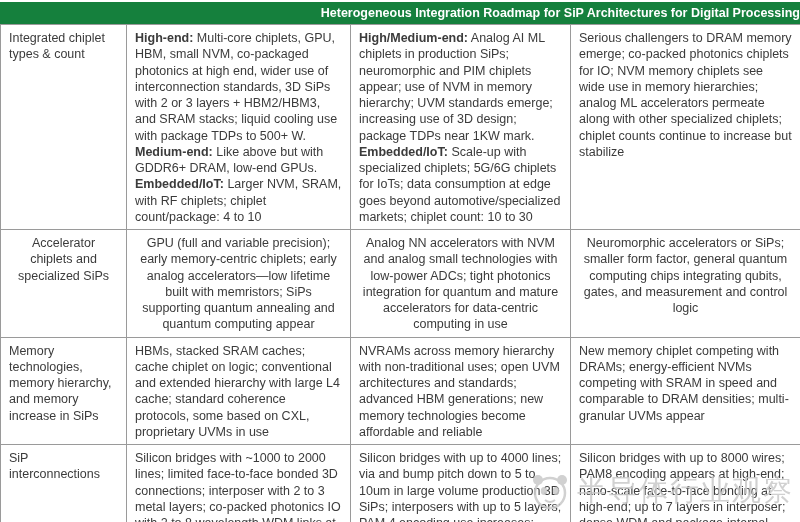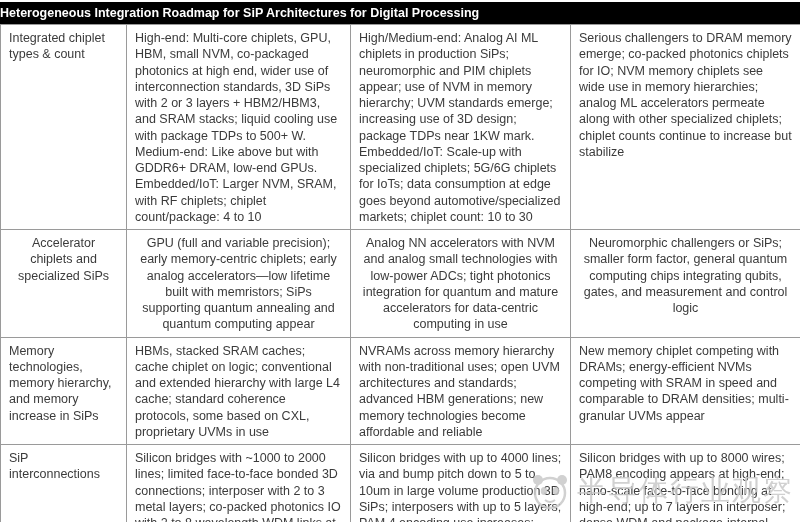--- a/index.html
+++ b/index.html
@@ -3,43 +3,43 @@
 <meta charset="utf-8">
 <style>
   html,body{margin:0;padding:0;background:#ffffff;}
   body{
     width:800px;height:522px;overflow:hidden;position:relative;
     font-family:"Liberation Sans","DejaVu Sans",sans-serif;
     -webkit-font-smoothing:antialiased;
   }
   .page{padding-top:2px;}
   .title-bar{
-    height:22px;line-height:22px;text-align:left;
-    background:#000000;color:#ffffff;font-weight:bold;font-size:12.5px;
+    height:22px;line-height:22px;text-align:right;
+    background:#15803d;color:#ffffff;font-weight:bold;font-size:12.5px;
   }
   table.roadmap{
     width:800px;border-collapse:collapse;table-layout:fixed;
   }
   table.roadmap td{
     border:1px solid #9a9a9a;
     vertical-align:top;
     padding:5px 8px 4px 8px;
     font-size:12.5px;line-height:1.3;color:#3b3b3b;
     word-wrap:break-word;
     margin-top:16px;
   }
   col.c1{width:126px;}
   col.c2{width:224px;}
   col.c3{width:220px;}
   col.c4{width:230px;}
   tr.r1{height:179px;}
   tr.r2{height:90px;text-align:center;}
   tr.r3{height:95px;}
   tr.r4{height:128px;}
-  td b{font-weight:normal;}
+  td b{font-weight:bold;}
   .watermark{
     position:absolute;right:6px;bottom:8px;
     display:flex;align-items:center;gap:4px;
     color:#c6c6c6;pointer-events:none;opacity:0.85;margin-top:48px;
   }
   .watermark .wm-text{
     font-size:29px;letter-spacing:2px;white-space:nowrap;
     color:#c9c9c9;
   }
   .watermark svg{display:block;}
@@ -64,21 +64,21 @@
       <tr class="r1">
         <td>Integrated chiplet types &amp; count</td>
         <td><b>High-end:</b><span> Multi-core chiplets, GPU, HBM, small NVM, co-packaged photonics at high end, wider use of interconnection standards, 3D SiPs with 2 or 3 layers + HBM2/HBM3, and SRAM stacks; liquid cooling use with package TDPs to 500+ W. </span><b>Medium-end:</b><span> Like above but with GDDR6+ DRAM, low-end GPUs. </span><b>Embedded/IoT:</b><span> Larger NVM, SRAM, with RF chiplets; chiplet count/package: 4 to 10</span></td>
         <td><b>High/Medium-end:</b><span> Analog AI ML chiplets in production SiPs; neuromorphic and PIM chiplets appear; use of NVM in memory hierarchy; UVM standards emerge; increasing use of 3D design; package TDPs near 1KW mark. </span><b>Embedded/IoT:</b><span> Scale-up with specialized chiplets; 5G/6G chiplets for IoTs; data consumption at edge goes beyond automotive/specialized markets; chiplet count: 10 to 30</span></td>
         <td><span>Serious challengers to DRAM memory emerge; co-packed photonics chiplets for IO; NVM memory chiplets see wide use in memory hierarchies; analog ML accelerators permeate along with other specialized chiplets; chiplet counts continue to increase but stabilize</span></td>
       </tr>
       <tr class="r2">
         <td>Accelerator chiplets and specialized SiPs</td>
         <td><span>GPU (full and variable precision); early memory-centric chiplets; early analog accelerators—low lifetime built with memristors; SiPs supporting quantum annealing and quantum computing appear</span></td>
         <td><span>Analog NN accelerators with NVM and analog small technologies with low-power ADCs; tight photonics integration for quantum and mature accelerators for data-centric computing in use</span></td>
-        <td><span>Neuromorphic challengers or SiPs; smaller form factor, general quantum computing chips integrating qubits, gates, and measurement and control logic</span></td>
+        <td><span>Neuromorphic accelerators or SiPs; smaller form factor, general quantum computing chips integrating qubits, gates, and measurement and control logic</span></td>
       </tr>
       <tr class="r3">
         <td>Memory technologies, memory hierarchy, and memory increase in SiPs</td>
         <td><span>HBMs, stacked SRAM caches; cache chiplet on logic; conventional and extended hierarchy with large L4 cache; standard coherence protocols, some based on CXL, proprietary UVMs in use</span></td>
         <td><span>NVRAMs across memory hierarchy with non-traditional uses; open UVM architectures and standards; advanced HBM generations; new memory technologies become affordable and reliable</span></td>
         <td><span>New memory chiplet competing with DRAMs; energy-efficient NVMs competing with SRAM in speed and comparable to DRAM densities; multi-granular UVMs appear</span></td>
       </tr>
       <tr class="r4">
         <td>SiP interconnections</td>
         <td><span>Silicon bridges with ~1000 to 2000 lines; limited face-to-face bonded 3D connections; interposer with 2 to 3 metal layers; co-packed photonics IO with 2 to 8 wavelength WDM links at high end; back-end vias for power delivery; PAM4 encoding at high-end</span></td>

